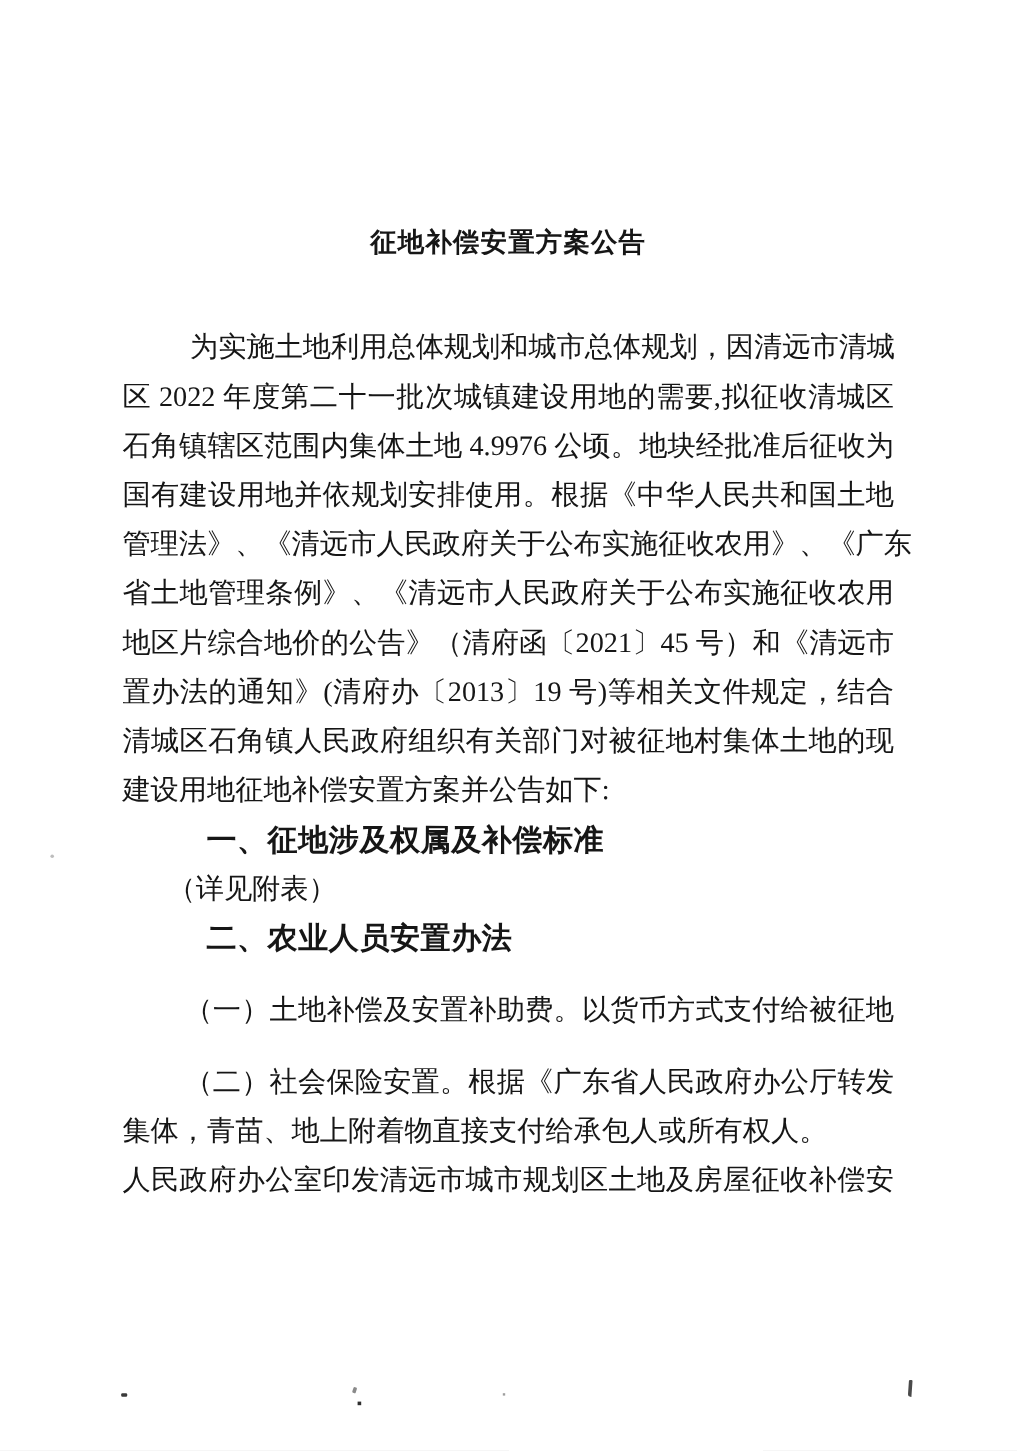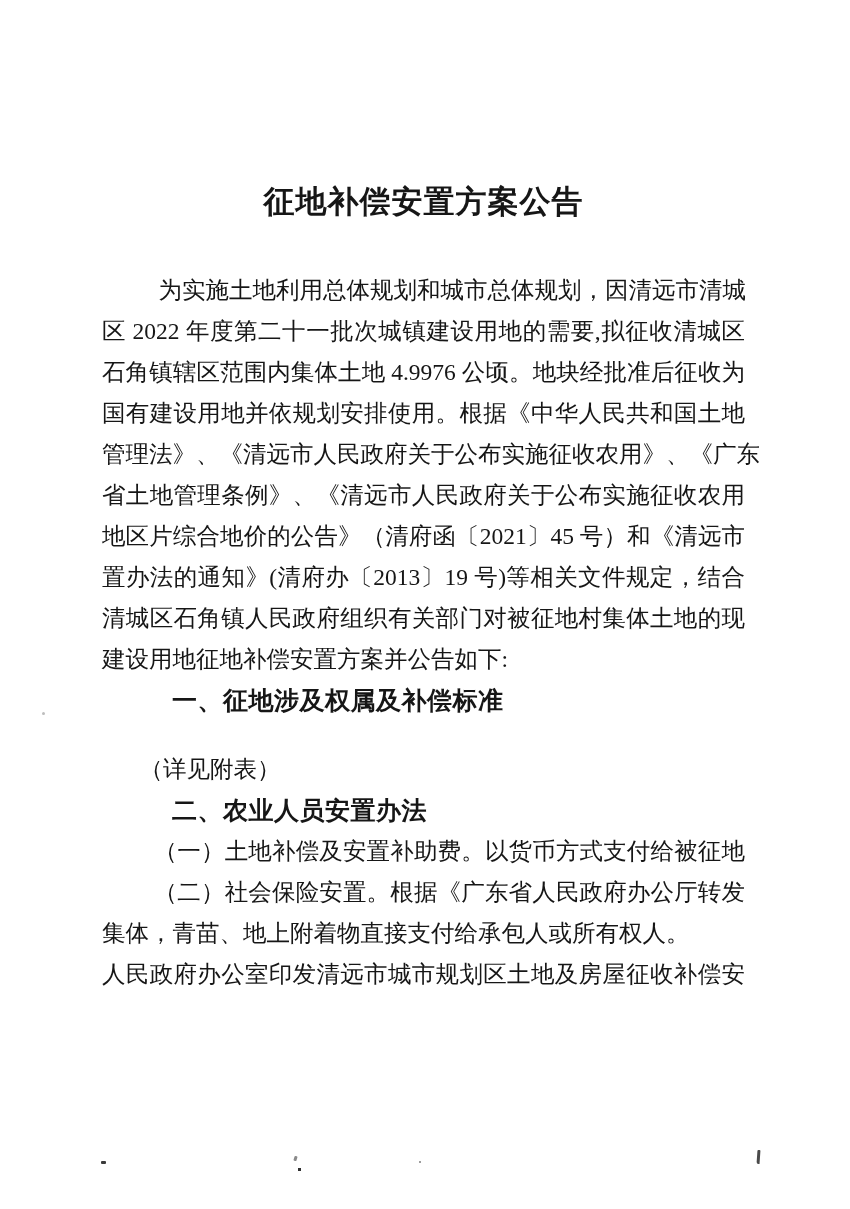--- a/index.html
+++ b/index.html
@@ -17,21 +17,21 @@
     color: #161616;
   }
   .doc-title {
     position: absolute;
     top: 181px;
     left: 102px;
     width: 643px;
     height: 41px;
     line-height: 41px;
     text-align: center;
-    font-size: 31px;
+    font-size: 22px;
     font-weight: bold;
     letter-spacing: 1px;
     white-space: nowrap;
   }
   .textblock {
     position: absolute;
     top: 270px;
     left: 102px;
     width: 643px;
     font-size: 23.5px;
@@ -41,22 +41,22 @@
     line-height: 41px;
     white-space: nowrap;
     overflow: visible;
   }
   
   .fill {
     text-align: justify;
     text-align-last: justify;
   }
   .ind-body   { text-indent: 2.4em; }
-  .ind-2      { text-indent: 2.2em; }
-  .ind-paren  { text-indent: 1.6em; margin-top: 28px; }
+  .ind-2      { text-indent: 2.2em; margin-top: 19px; }
+  .ind-paren  { text-indent: 1.6em; }
   .heading {
     font-family: "Liberation Sans", "DejaVu Sans", sans-serif;
     font-weight: bold;
     font-size: 25px;
     text-indent: 2.8em;
     letter-spacing: 0.5px;
   }
   
   .speck { position: absolute; }
   .speck-a { left: 42px;  top: 712px;  width: 3px; height: 3px;  background: #bdbdbd; border-radius: 50%; }

